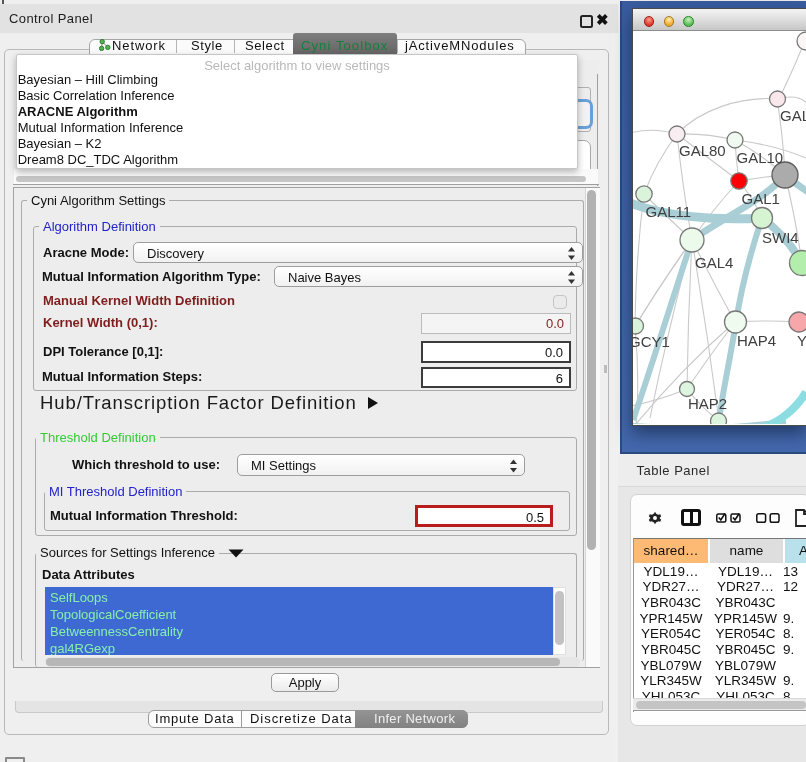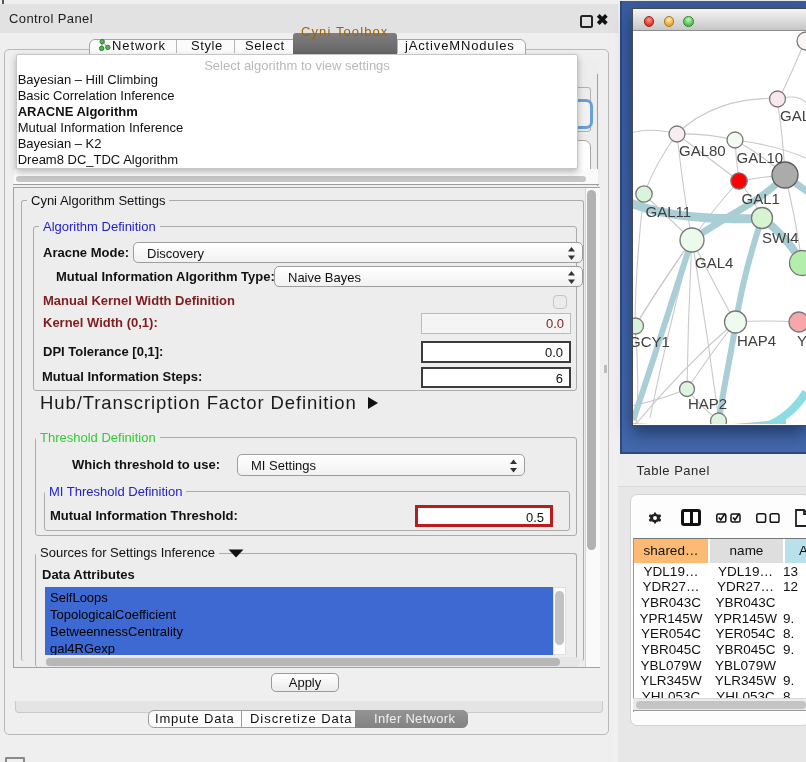--- a/index.html
+++ b/index.html
@@ -34,21 +34,21 @@
 <div class="a" style="left:293px;top:32.5px;width:104px;height:22px;background:linear-gradient(#7e7e7e,#646464);border-radius:3px 3px 0 0;"></div>
 <svg class="a" style="left:98.5px;top:39px;" width="12" height="12" viewBox="0 0 12 12">
     <path d="M3.2 2.6 L2.6 9.4 M3.2 2.6 L8.8 8.4" stroke="#8a8a8a" stroke-width="1" fill="none"></path>
     <circle cx="3.2" cy="2.6" r="2.2" fill="#55b455" stroke="#1e7a1e" stroke-width="0.9"></circle>
     <circle cx="2.6" cy="9.4" r="2.2" fill="#55b455" stroke="#1e7a1e" stroke-width="0.9"></circle>
     <circle cx="8.8" cy="8.4" r="2.2" fill="#55b455" stroke="#1e7a1e" stroke-width="0.9"></circle>
   </svg>
 <div class="lbl" style="left:112px;top:38px;letter-spacing:0.9px;">Network</div>
 <div class="lbl" style="left:191px;top:38px;letter-spacing:0.6px;">Style</div>
 <div class="lbl" style="left:245px;top:38px;letter-spacing:0.6px;">Select</div>
-<div class="lbl" style="left:301px;top:24px;color:#a16207;letter-spacing:1.1px;">Cyni Toolbox</div>
+<div class="lbl" style="left:301px;top:38px;color:#15803d;letter-spacing:1.1px;">Cyni Toolbox</div>
 <div class="lbl" style="left:405px;top:38px;letter-spacing:0.85px;">jActiveMNodules</div>
 
 <div class="a" style="left:577px;top:60px;width:22px;height:126px;background:#ededed;"></div>
 <div class="a" style="left:597px;top:74px;width:1px;height:112px;background:#9f9f9f;"></div>
 <div class="a" style="left:560px;top:87px;width:29px;height:43px;border:1px solid #b0b0b0;border-radius:3px;"></div>
 <div class="a" style="left:560px;top:99px;width:27px;height:24px;border:3px solid #6aa0d8;border-radius:7px;background:#f2f2f2;"></div>
 <div class="a" style="left:560px;top:140px;width:29px;height:37px;border:1px solid #a8a8a8;border-radius:7px;background:#fff;"></div>
 <div class="a" style="left:14px;top:169px;width:584px;height:15px;background:#fafafa;"></div>
 <div class="a" style="left:16px;top:175.5px;width:570px;height:6.5px;background:#c6c6c6;border-radius:3px;"></div>
 <div class="a" style="left:13px;top:184px;width:586px;height:1px;background:#9f9f9f;"></div>
@@ -69,21 +69,21 @@
 
 <div class="lbl b" style="left:43px;top:245px;">Aracne Mode:</div>
 <div class="combo" style="left:133px;top:242px;width:450px;height:21px;">
     <span class="tx">Discovery</span>
     <span class="ar" style="right:6px;"><svg width="9" height="21" viewBox="0 0 9 21">
         <path d="M4.5 4 L8 8.5 L1 8.5 Z" fill="#333"></path>
         <path d="M4.5 17 L8 12.5 L1 12.5 Z" fill="#333"></path>
       </svg></span>
   </div>
 
-<div class="lbl b" style="left:56px;top:269px;">Mutual Information Algorithm Type:</div>
+<div class="lbl b" style="left:42px;top:269px;">Mutual Information Algorithm Type:</div>
 <div class="combo" style="left:274px;top:266px;width:309px;height:21px;">
     <span class="tx">Naive Bayes</span>
     <span class="ar" style="right:6px;"><svg width="9" height="21" viewBox="0 0 9 21">
         <path d="M4.5 4 L8 8.5 L1 8.5 Z" fill="#333"></path>
         <path d="M4.5 17 L8 12.5 L1 12.5 Z" fill="#333"></path>
       </svg></span>
   </div>
 
 <div class="lbl b gray" style="left:43px;top:293px;">Manual Kernel Width Definition</div>
 <div class="a" style="left:553px;top:295px;width:14px;height:14px;background:#ebebeb;border:1px solid #c5c5c5;border-radius:4px;box-sizing:border-box;"></div>
@@ -119,21 +119,21 @@
 <div class="lbl b" style="left:50px;top:508px;">Mutual Information Threshold:</div>
 <div class="field" style="left:415px;top:505px;width:138px;height:22px;border:3px solid #b91c1c;">0.5</div>
 
 <div class="grp" style="left:35px;top:553px;width:542px;height:114px;border-bottom:none;"></div>
 <div class="gt" style="left:36px;top:546px;">Sources for Settings Inference</div>
 <svg class="a" style="left:228px;top:549px;" width="16" height="9" viewBox="0 0 16 9">
     <path d="M0.5 0.5 L15.5 0.5 L8 8.5 Z" fill="#111"></path>
   </svg>
 
 <div class="lbl b" style="left:42px;top:567px;">Data Attributes</div>
-<div class="a" style="left:45px;top:587px;width:508px;height:68px;background:#3f69d2;color:#000000;overflow:hidden;">
+<div class="a" style="left:45px;top:587px;width:508px;height:68px;background:#3f69d2;color:#86efac;overflow:hidden;">
     <div style="padding:2px 0 0 5px;line-height:17px;">SelfLoops<br>TopologicalCoefficient<br>BetweennessCentrality<br>gal4RGexp</div>
   </div>
 <div class="a" style="left:553px;top:587px;width:13px;height:68px;background:#fdfdfd;border:1px solid #e0e0e0;box-sizing:border-box;"></div>
 <div class="a" style="left:555px;top:591px;width:9px;height:54px;background:#c2c2c2;border-radius:5px;"></div>
 <div class="a" style="left:45px;top:657px;width:535px;height:10px;background:#e6e6e6;border-radius:5px;"></div>
 <div class="a" style="left:46px;top:658px;width:514px;height:8px;background:#b7b7b7;border-radius:4px;"></div>
 
 <div class="a" style="left:271px;top:673px;width:68px;height:19px;background:linear-gradient(#ffffff,#ebebeb);border:1px solid #9a9a9a;border-radius:5px;box-sizing:border-box;text-align:center;line-height:17px;">Apply</div>
 <div class="a" style="left:15px;top:701px;width:588px;height:11.5px;background:#e4e4e4;border:1px solid #c9c9c9;border-top:none;border-radius:0 0 4px 4px;box-sizing:border-box;"></div>
 

